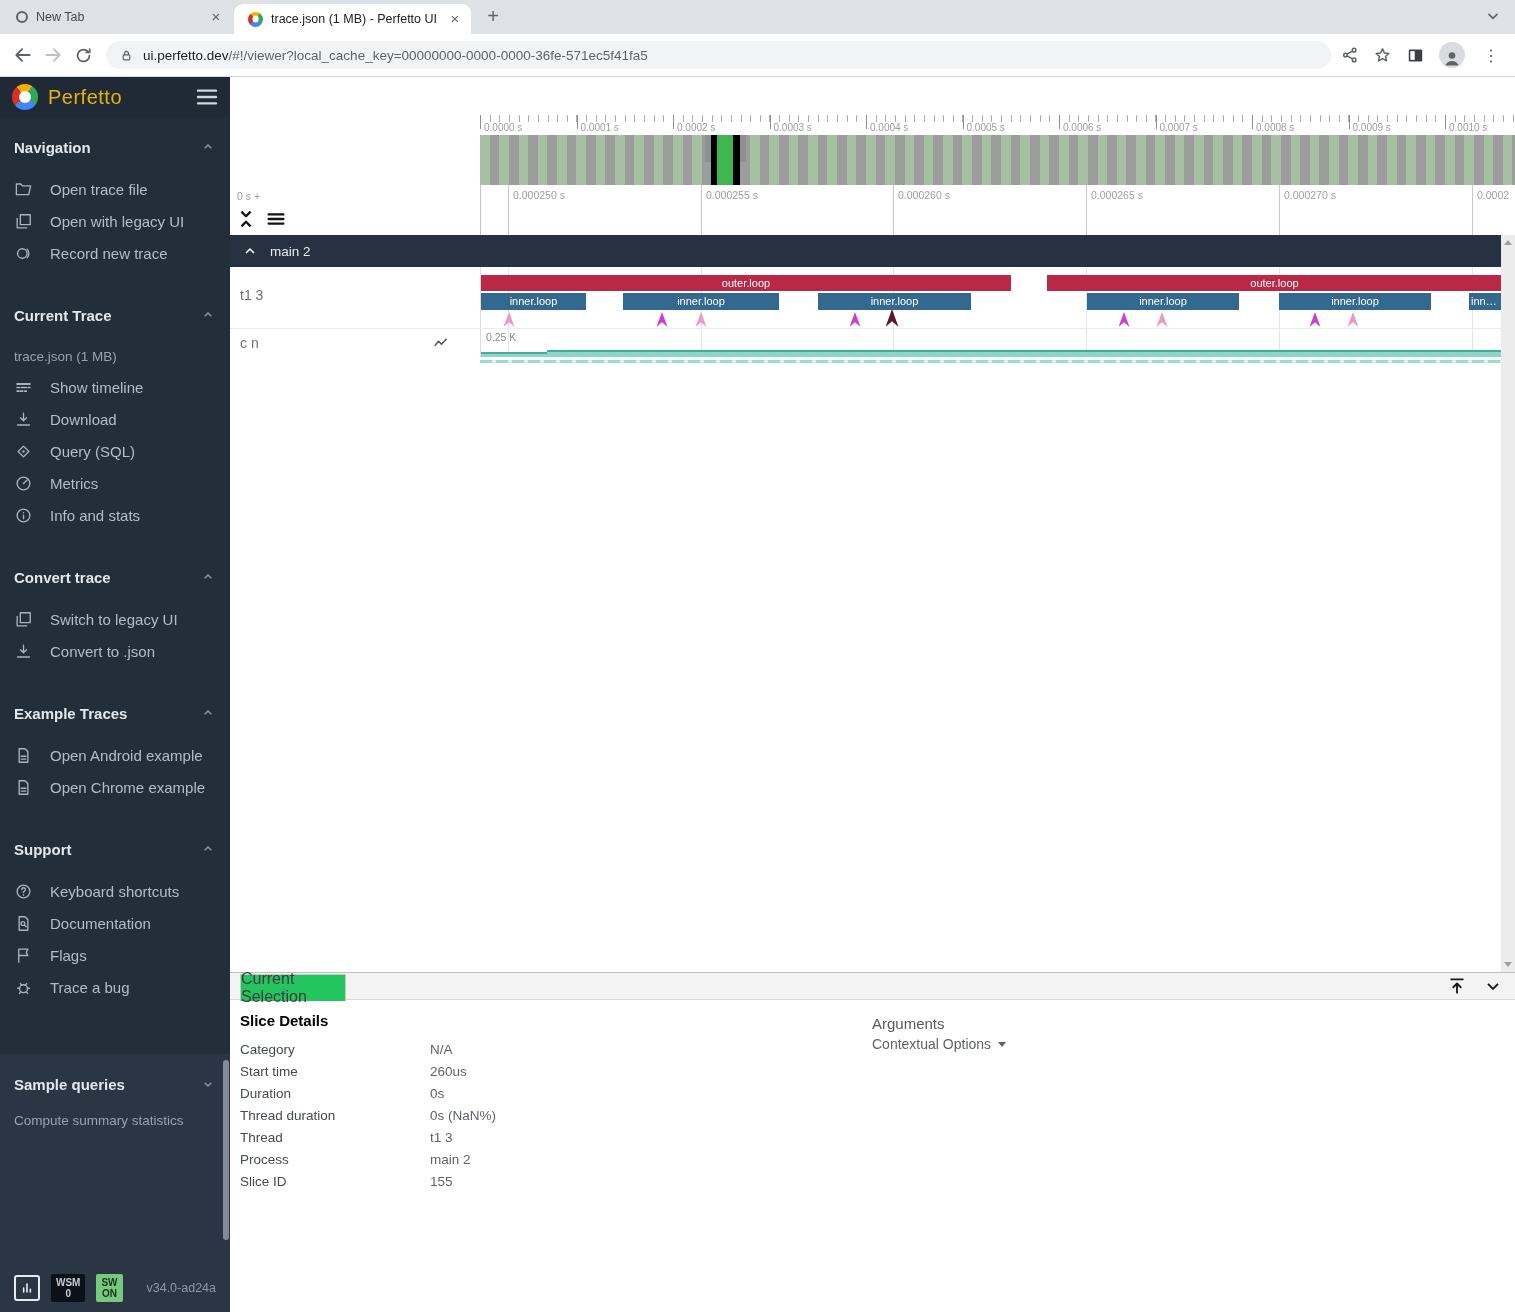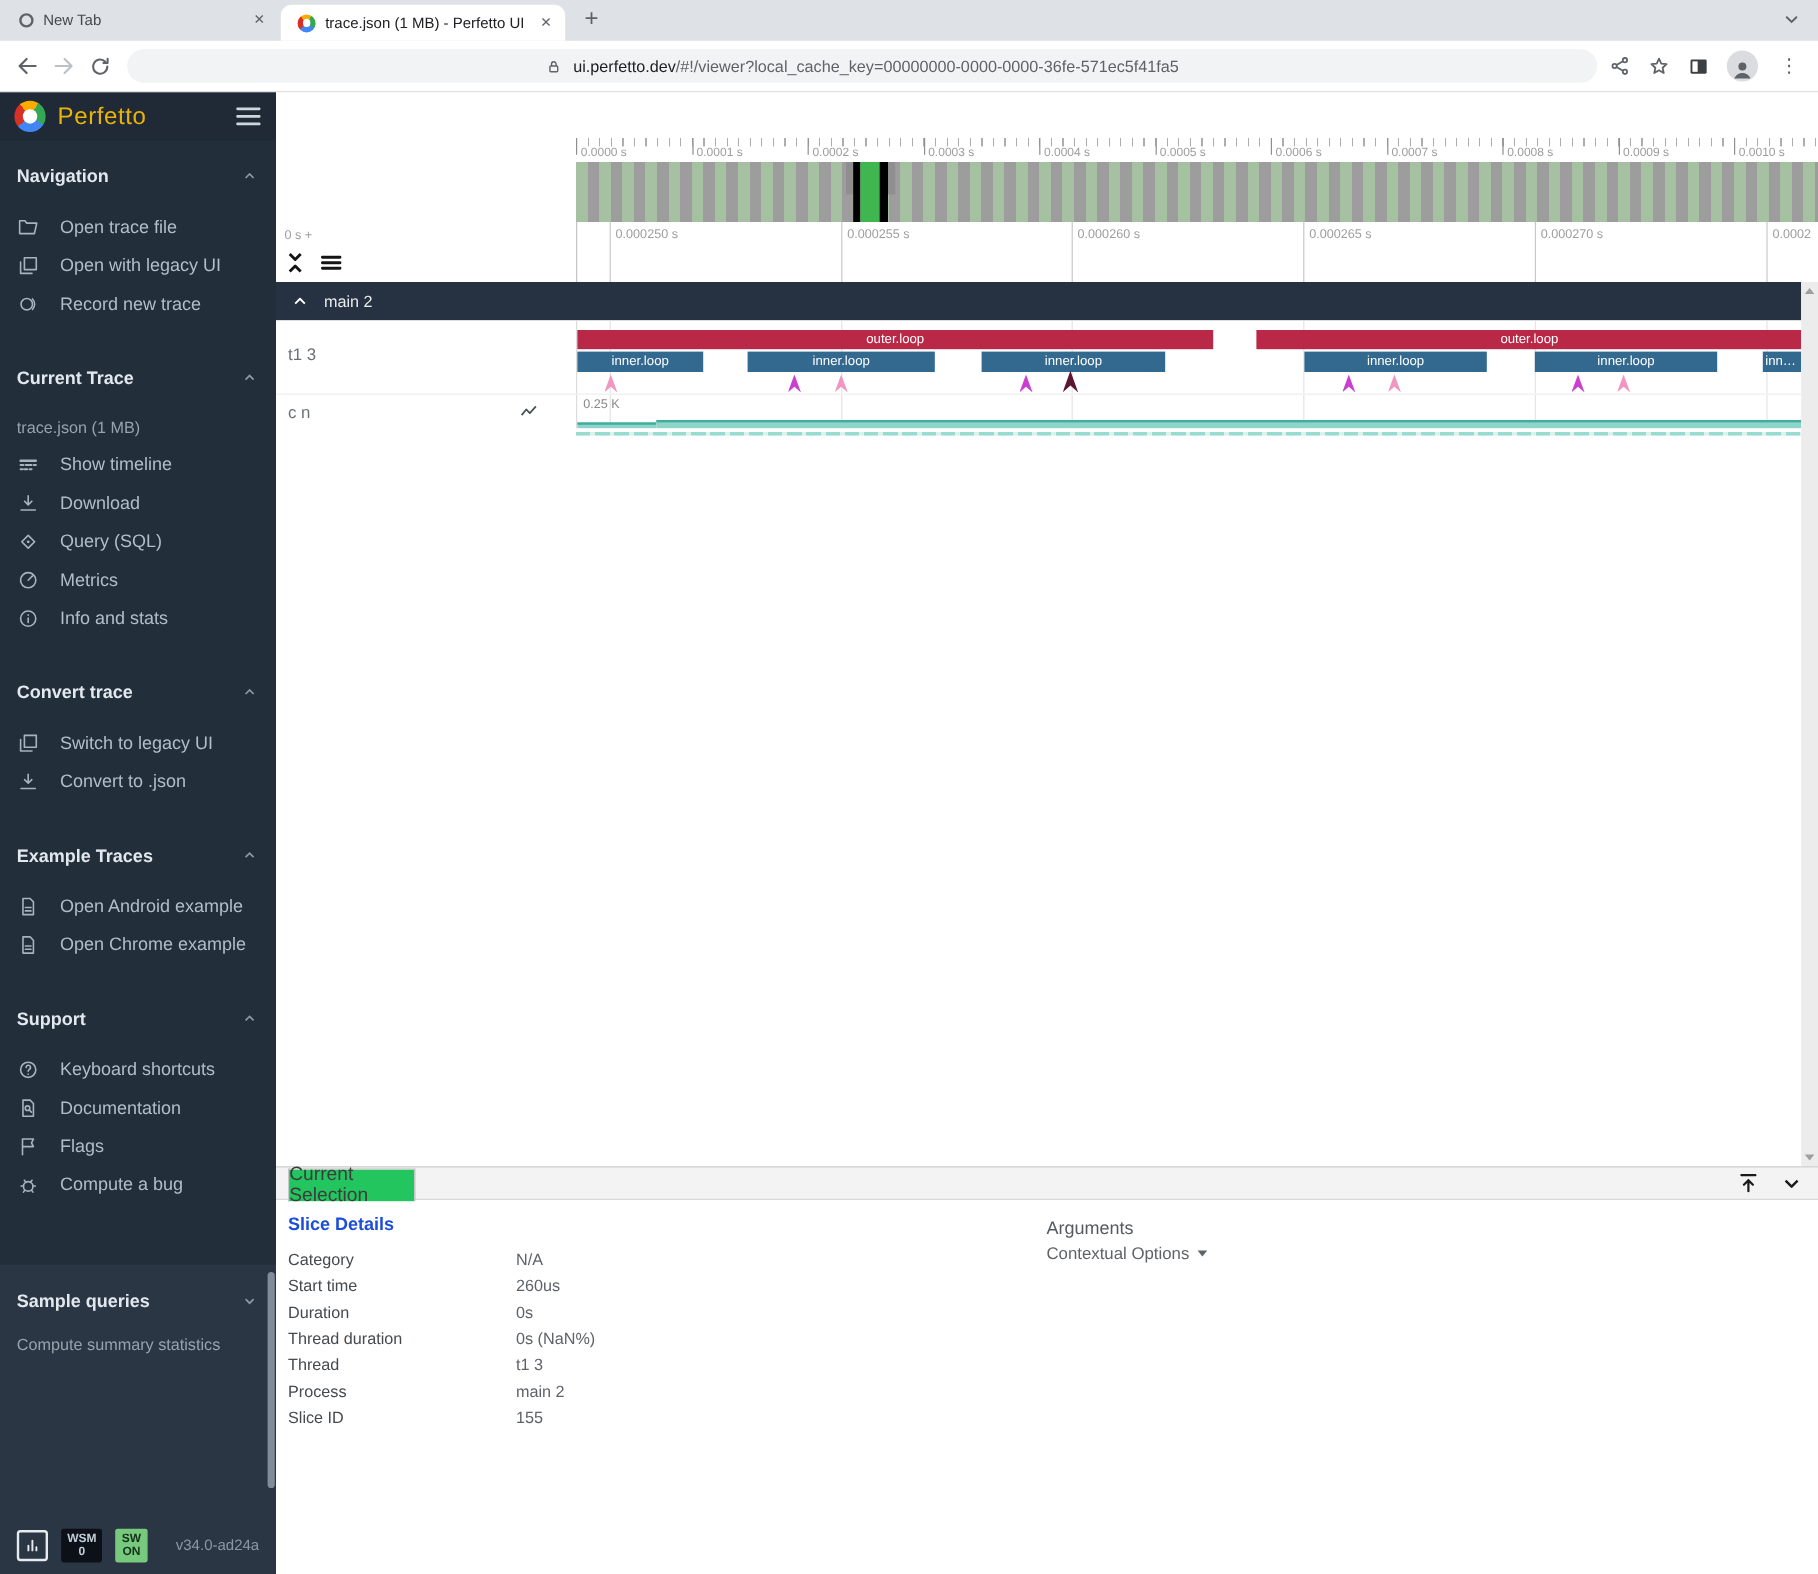--- a/index.html
+++ b/index.html
@@ -18,21 +18,21 @@
   .plogo { position:relative; border-radius:50%; background:conic-gradient(from 230deg, #d93025 0 25%, #f9ab00 25% 45%, #34a853 45% 70%, #4285f4 70% 100%); flex:0 0 auto; }
   .plogo::after { content:""; position:absolute; left:50%; top:50%; width:46%; height:46%; transform:translate(-50%,-50%); background:#fff; border-radius:50%; }
   .plogo.small { width:15px; height:15px; }
   .newtab-btn { width:28px; height:28px; margin:0 0 3px 8px; font-size:20px; color:#5f6368; text-align:center; line-height:26px; border-radius:14px; }
   .tab-search-chevron { position:absolute; right:14px; top:8px; color:#5f6368; }
 
   
   .toolbar { height:43px; background:#fff; border-bottom:1px solid #d7d9dd; display:flex; align-items:center; padding:0 8px; }
   .navbtn { width:30px; height:30px; display:flex; align-items:center; justify-content:center; color:#5f6368; }
   .navbtn.disabled { color:#bdc1c6; }
-  .omnibox { flex:1; height:28px; margin:0 10px 0 8px; background:#f1f3f4; border-radius:14px; display:flex; align-items:center; padding:0 14px; font-size:13.5px; overflow:hidden; white-space:nowrap;justify-content:center; }
+  .omnibox { flex:1; height:28px; margin:0 10px 0 8px; background:#f1f3f4; border-radius:14px; display:flex; align-items:center; padding:0 14px; font-size:13.5px; overflow:hidden; white-space:nowrap; }
   .omnibox .domain { color:#202124; }
   .omnibox .path { color:#5f6368; }
   .tb-icons { display:flex; align-items:center; gap:14px; margin-right:4px; color:#5f6368; }
   .avatar { width:26px; height:26px; border-radius:50%; background:#dadce0; display:flex; align-items:flex-end; justify-content:center; overflow:hidden; }
   .kebab { font-size:16px; color:#5f6368; padding:0 4px; }
 
   
   .app { display:flex; height:1235px; }
 
   
@@ -113,21 +113,21 @@
   .tri { position:absolute; left:3px; width:0; height:0; border-left:4px solid transparent; border-right:4px solid transparent; }
   .tri.up { top:5px; border-bottom:5px solid #9e9e9e; }
   .tri.down { bottom:5px; border-top:5px solid #9e9e9e; }
 
   
   .details { top:895px; height:340px; background:#fff; border-top:1px solid #bfbfbf; }
   .details-tabbar { position:relative; height:27px; background:#f3f3f3; border-bottom:1px solid #d8d8d8; }
   .sel-tab { position:absolute; left:10px; top:1px; height:27px; width:106px; background:#22c55e; border:1px solid #c8c8c8; border-bottom:none; font-size:16px; color:#3c3c3c; display:flex; align-items:center; justify-content:center; z-index:2; }
   .details-icons { position:absolute; right:12px; top:3px; display:flex; gap:16px; color:#1a1a1a; }
   .details-body { position:relative; padding:12px 0 0 10px; }
-  .dsec-title { font-size:15px; font-weight:700; color:#1d4ed8; margin-bottom:9px; }
+  .dsec-title { font-size:15px; font-weight:700; color:#000000; margin-bottom:9px; }
   .drow { display:flex; height:22px; align-items:center; font-size:13.5px; }
   .dlabel { width:190px; color:#454a4e; font-weight:500; }
   .dvalue { color:#5f6368; }
   .col-right { position:absolute; left:642px; top:14px; }
   .args-title { font-size:15px; color:#555a5e; font-weight:500; line-height:20px; }
   .ctx-btn { font-size:14px; color:#5f6368; line-height:20px; display:flex; align-items:center; gap:7px; }
   .caret { width:0; height:0; border-left:4px solid transparent; border-right:4px solid transparent; border-top:5px solid #5f6368; }
 
   svg { display:block; }
 </style>
@@ -398,21 +398,21 @@
               </div>
               <div style="display: inline;">Flags</div>
             </div>
             <div class="side-item">
               <div class="icon">
                 <svg width="19" height="19" viewBox="0 0 24 24" fill="none" stroke="currentColor" stroke-width="1.7" stroke-linecap="round" stroke-linejoin="round">
                   <circle cx="12" cy="13.5" r="5"></circle>
                   <path d="M9.7 9.2L8 7M14.3 9.2L16 7M7 13H4.5M19.5 13H17M8.6 17.3L7 19.5M15.4 17.3L17 19.5"></path>
                 </svg>
               </div>
-              <div style="display: inline;">Compute a bug</div>
+              <div style="display: inline;">Trace a bug</div>
             </div>
           </div>
         </div>
       <div class="sidebar-bottom">
         <div class="side-header">
           <span class="side-title">Sample queries</span>
           <svg class="side-chev" width="16" height="16" viewBox="0 0 24 24" fill="none" stroke="currentColor" stroke-width="2.2">
               <path d="M7 10l5 5 5-5"></path>
             </svg>
         </div>

